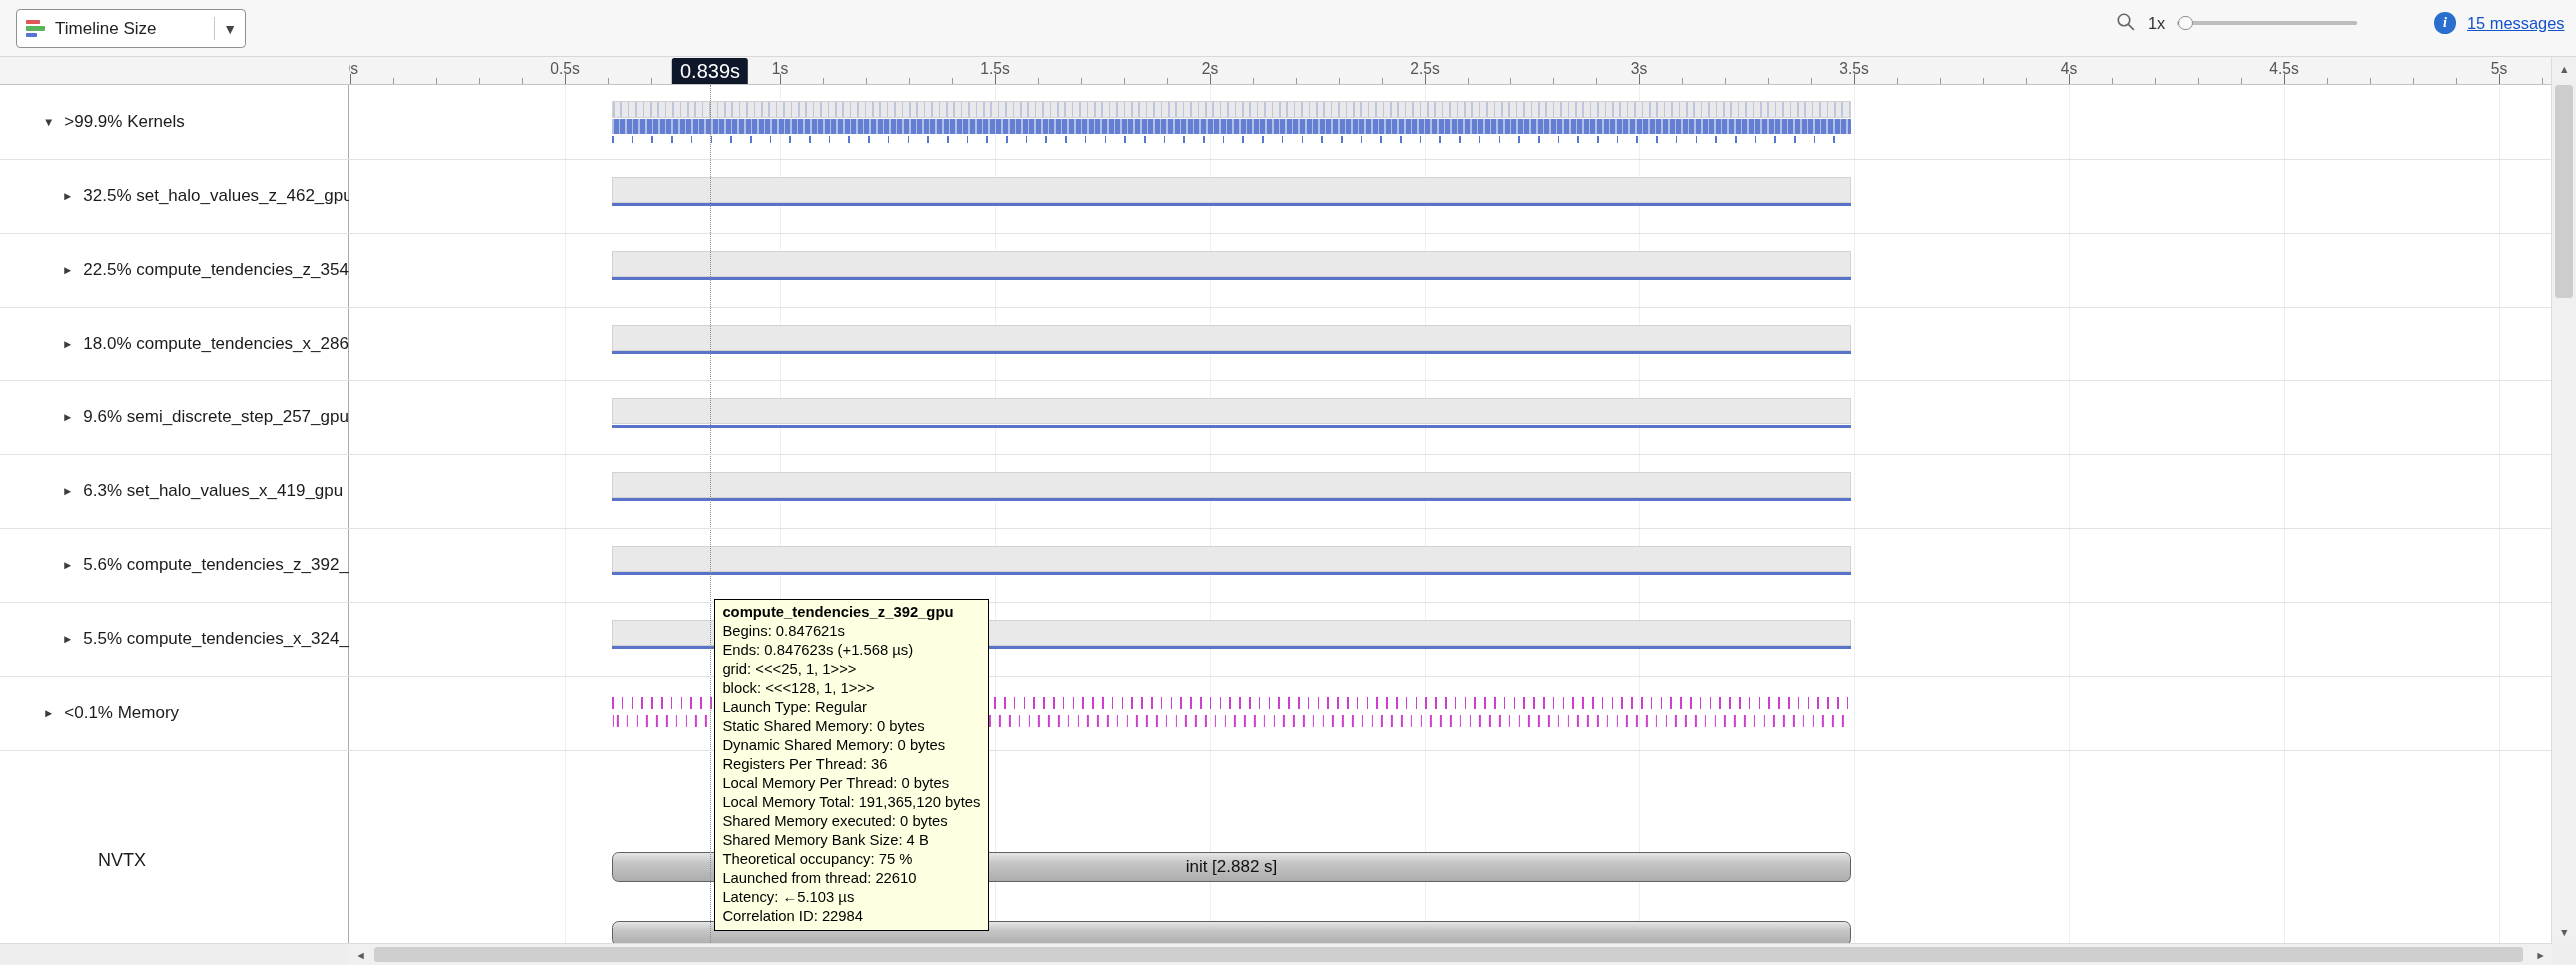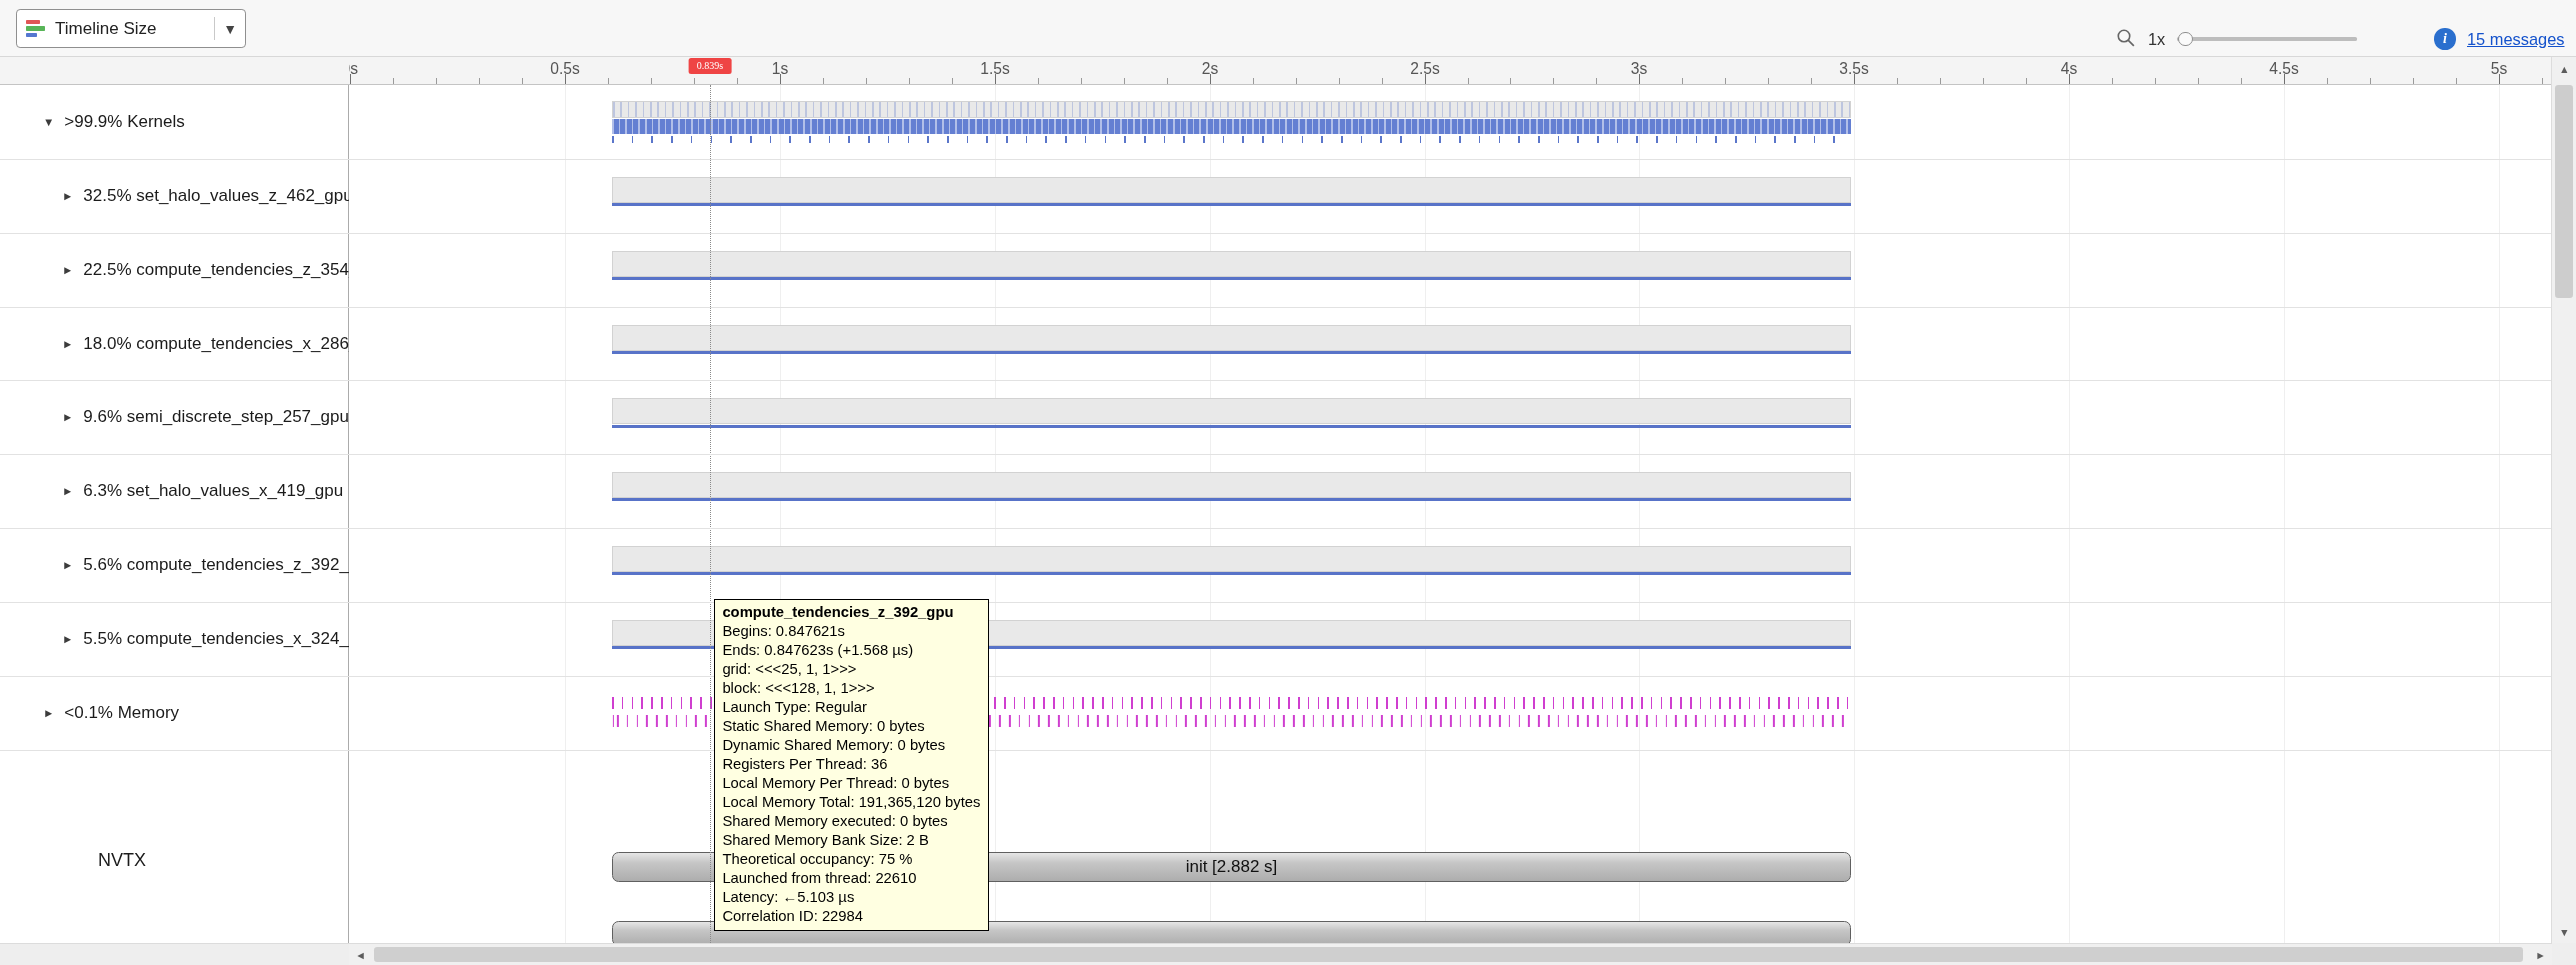--- a/index.html
+++ b/index.html
@@ -10,36 +10,36 @@
   .toolbar{position:absolute;left:0;top:0;width:2576px;height:57px;background:#f7f7f7;border-bottom:0.8px solid #d8d8d8;z-index:10;}
   .view-dropdown{position:absolute;left:16.4px;top:9px;width:230px;height:39px;background:#fff;border:0.8px solid #8f8f8f;border-radius:4.1px;display:flex;align-items:center;padding:0 8.2px;}
   .vd-icon{display:inline-flex;flex-direction:column;gap:2.5px;margin-right:9.8px;}
   .vd-icon i{display:block;height:4.1px;border-radius:0.8px;}
   .vd-icon .b1{width:14.8px;background:#e05656;}
   .vd-icon .b2{width:19.7px;background:#58b558;}
   .vd-icon .b3{width:11.5px;background:#5577d0;}
   .vd-label{font-size:17px;color:#222;flex:1;white-space:nowrap;}
   .vd-sep{width:0.8px;height:23px;background:#c9c9c9;margin:0 8.2px;}
   .vd-arrow{color:#444;font-size:14px;}
-  .right-cluster{position:absolute;right:11.5px;top:16px;height:46px;display:flex;align-items:center;gap:11.5px;text-align:right;}
+  .right-cluster{position:absolute;right:11.5px;top:0;height:46px;display:flex;align-items:center;gap:11.5px;text-align:right;}
   .zoom-label{font-size:16.4px;color:#333;}
   .slider{position:relative;width:180px;height:21.3px;}
   .slider-track{position:absolute;left:0;right:0;top:9px;height:3.3px;background:#bdbdbd;border-radius:1.6px;}
   .slider-thumb{position:absolute;left:1.6px;top:3.3px;width:14.8px;height:14.8px;border-radius:50%;background:#fafafa;border:0.8px solid #8f8f8f;}
   .info-icon{width:21.3px;height:21.3px;border-radius:50%;background:#2a6fce;color:#fff;display:flex;align-items:center;justify-content:center;font:bold italic 14px "Liberation Serif",serif;margin-left:66px;}
   .messages-link{font-size:16.4px;color:#1452cc;text-decoration:underline;white-space:nowrap;cursor:pointer;}
 
   
   .ruler-corner{position:absolute;left:0;top:57px;width:349px;height:28px;background:#f4f4f4;border-bottom:0.8px solid #c4c4c4;z-index:5;}
   .ruler{position:absolute;left:349px;top:57px;width:2203px;height:28px;background:#f4f4f4;border-bottom:0.8px solid #c4c4c4;overflow:hidden;z-index:5;}
   .tick{position:absolute;bottom:0;width:0.8px;}
   .tick.minor{height:5.7px;background:#9a9a9a;}
   .tick.major{height:9.8px;background:#6f6f6f;}
   .tick-label{position:absolute;top:3.3px;transform:translateX(-50%);font-size:15.6px;color:#555;white-space:nowrap;}
-  .marker-badge{position:absolute;top:0.8px;transform:translateX(-50%);background:#ef4444;color:#fff;font-size:10px;padding:2.5px 8.2px;border-radius:2.5px;z-index:6;white-space:nowrap;font-family:Liberation Serif, serif;}
+  .marker-badge{position:absolute;top:0.8px;transform:translateX(-50%);background:#0f172a;color:#fff;font-size:20px;padding:2.5px 8.2px;border-radius:2.5px;z-index:6;white-space:nowrap;}
 
   
   .main{position:absolute;left:0;top:85px;width:2551px;height:858px;background:#fff;}
   .sidebar{position:absolute;left:0;top:0;width:349px;height:858px;background:#fff;border-right:0.8px solid #ababab;z-index:2;}
   .lanes{position:absolute;left:349px;top:0;width:2203px;height:858px;overflow:hidden;z-index:1;}
   .row-divider{position:absolute;left:0;width:2551px;height:0.8px;background:#e2e2e2;z-index:3;pointer-events:none;}
   .gridline{position:absolute;top:0;width:0.8px;height:858px;background:#efefef;}
   .sb-item{position:absolute;left:0;width:349px;height:74px;display:flex;align-items:center;font-size:17px;color:#1b1b1b;overflow:hidden;}
   .sb-tri{width:21.3px;color:#3c3c3c;font-size:11.5px;flex:none;}
   .sb-label{white-space:nowrap;}
@@ -270,21 +270,21 @@
         <div>Ends: 0.847623s (+1.568 µs)</div>
         <div>grid:  &lt;&lt;&lt;25, 1, 1&gt;&gt;&gt;</div>
         <div>block: &lt;&lt;&lt;128, 1, 1&gt;&gt;&gt;</div>
         <div>Launch Type: Regular</div>
         <div>Static Shared Memory: 0 bytes</div>
         <div>Dynamic Shared Memory: 0 bytes</div>
         <div>Registers Per Thread: 36</div>
         <div>Local Memory Per Thread: 0 bytes</div>
         <div>Local Memory Total: 191,365,120 bytes</div>
         <div>Shared Memory executed: 0 bytes</div>
-        <div>Shared Memory Bank Size: 2 B</div>
+        <div>Shared Memory Bank Size: 4 B</div>
         <div>Theoretical occupancy: 75 %</div>
         <div>Launched from thread: 22610</div>
         <div>Latency: ←5.103 µs</div>
         <div>Correlation ID: 22984</div>
       </div>
   </div>
 
   <div class="vscroll">
     <div class="vs-btn" style="top:0;">▲</div>
     <div class="vs-thumb"></div>

